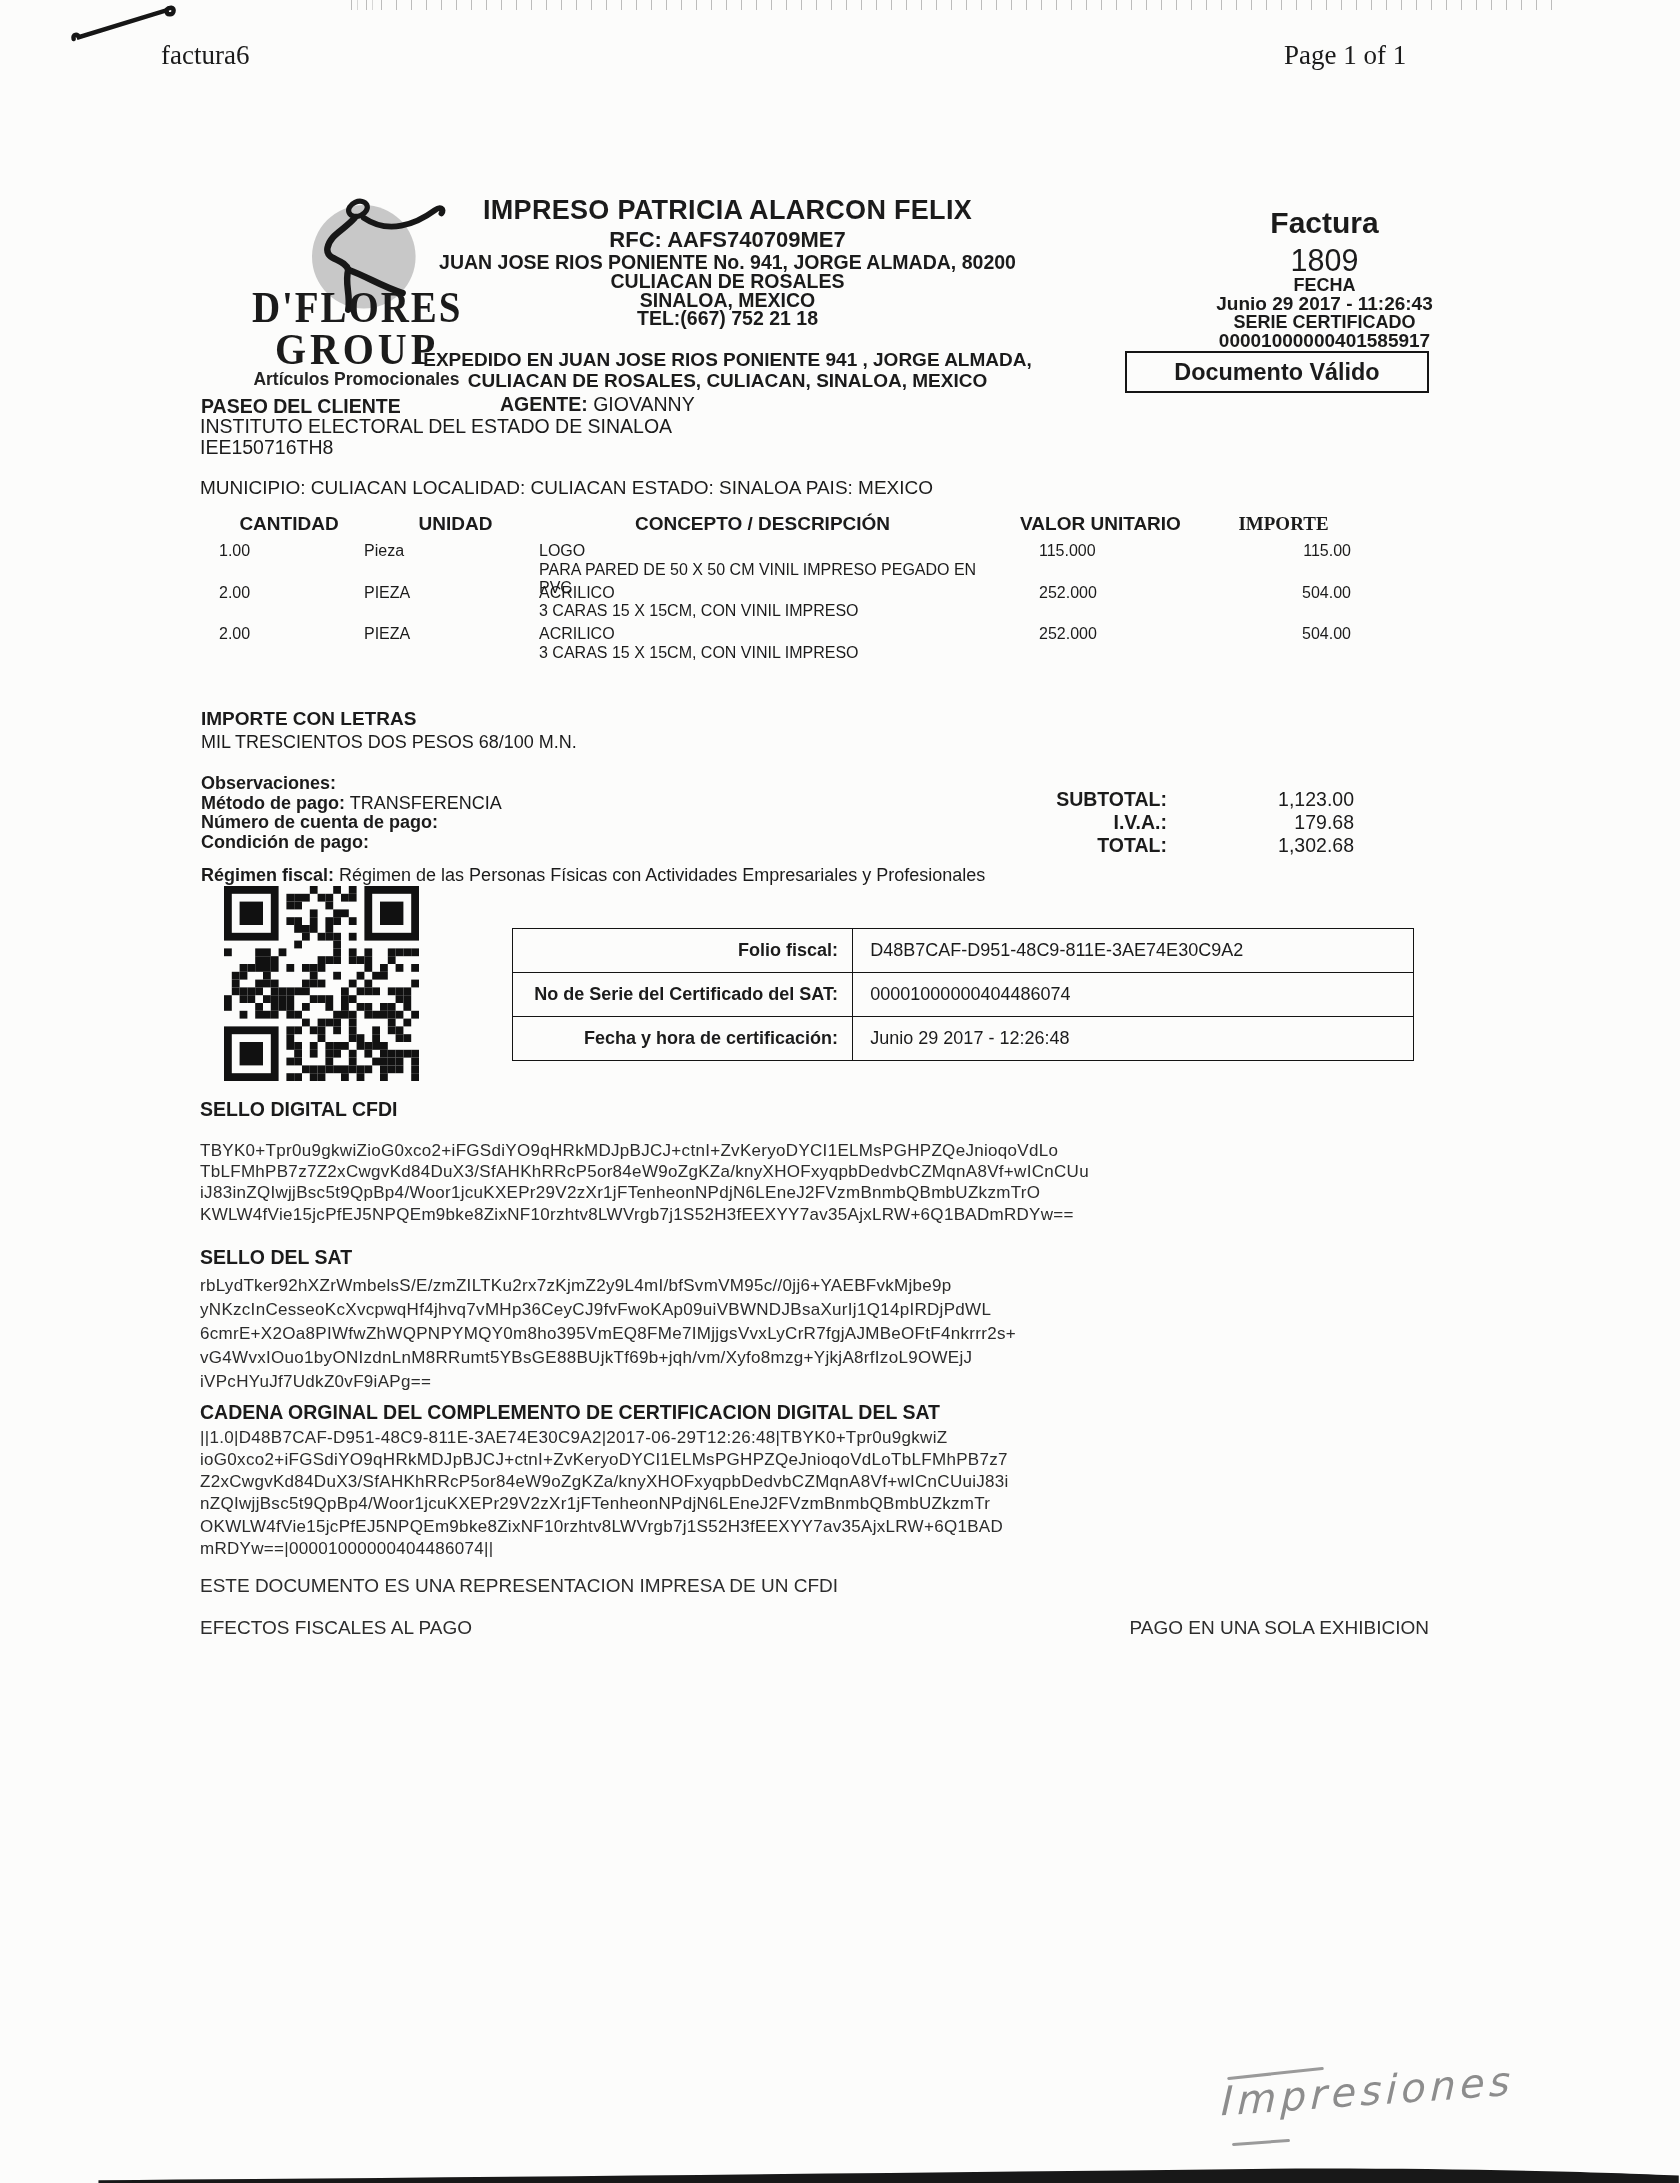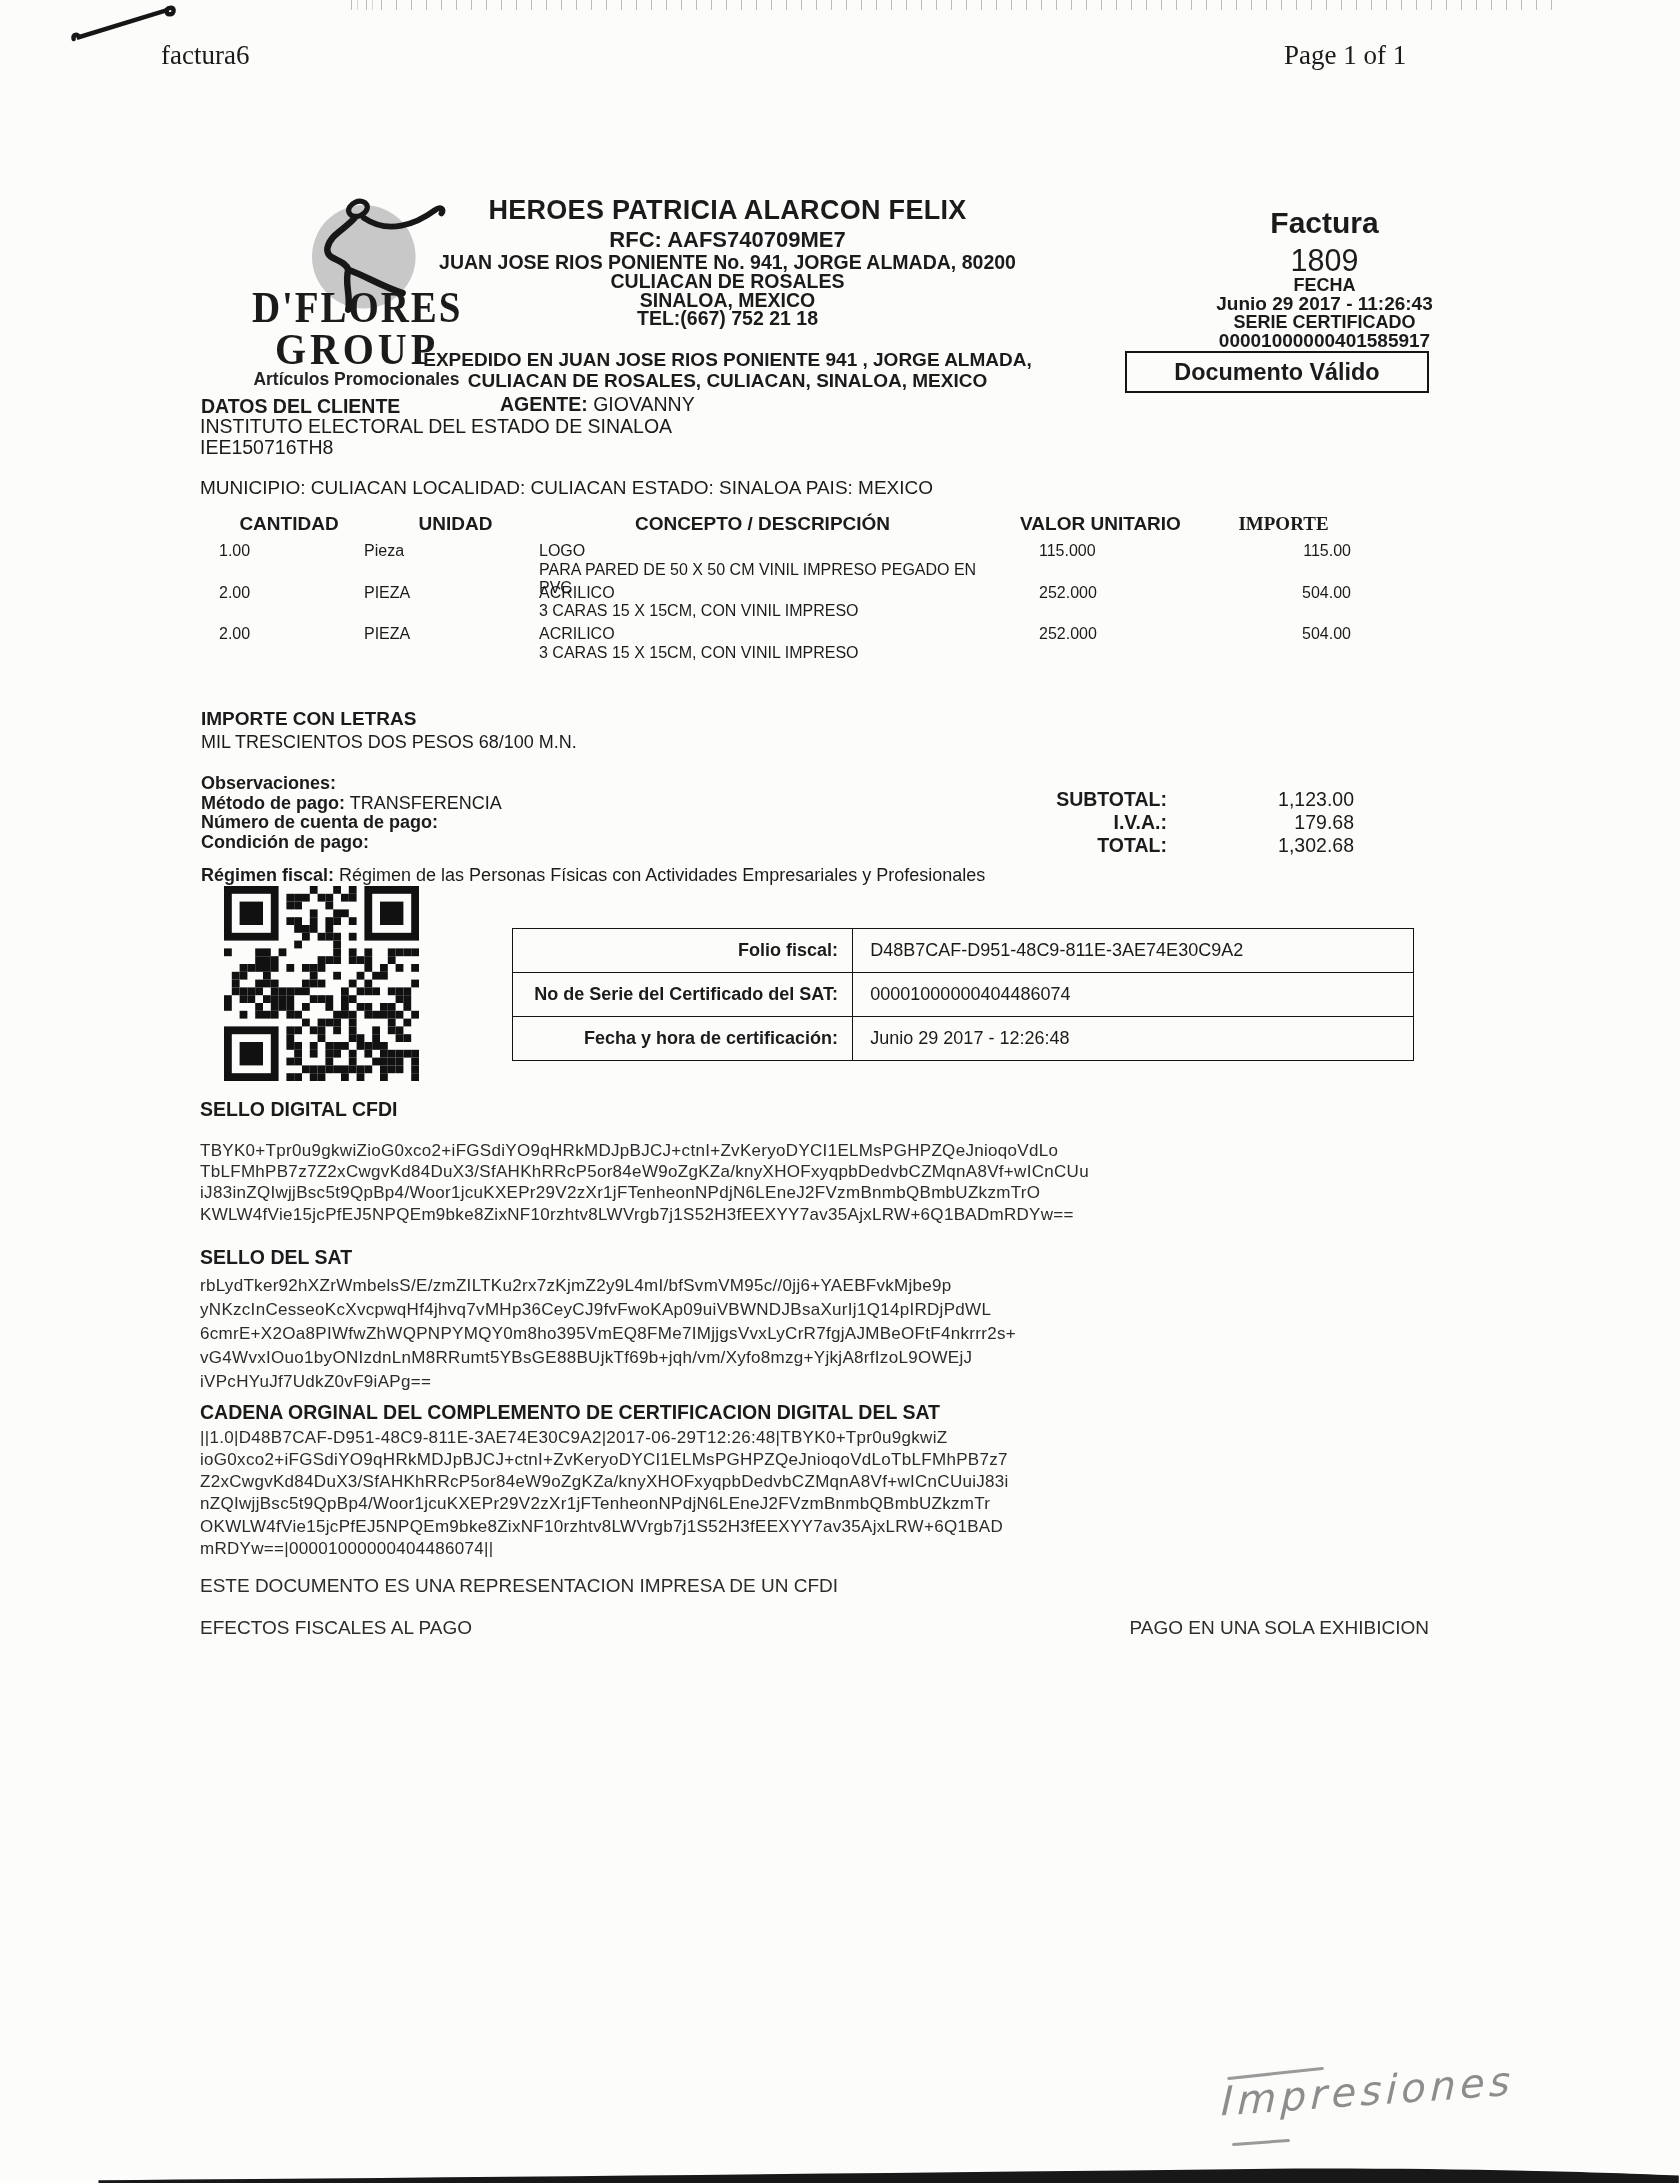--- a/index.html
+++ b/index.html
@@ -137,38 +137,38 @@
     <ellipse cx="143" cy="26" rx="15" ry="11" fill="none" stroke="#171717" stroke-width="8" transform="rotate(-24 143 26)"></ellipse>
     <path d="M152,40 C190,66 232,50 262,28 C270,22 277,26 272,33" fill="none" stroke="#171717" stroke-width="9" stroke-linecap="round"></path>
     <path d="M138,40 C120,60 100,66 96,86 C92,106 122,102 128,120" fill="none" stroke="#171717" stroke-width="10" stroke-linecap="round"></path>
     <path d="M128,120 C122,142 132,158 128,182" fill="none" stroke="#171717" stroke-width="10" stroke-linecap="round"></path>
     <path d="M128,120 C156,130 180,146 212,156" fill="none" stroke="#171717" stroke-width="10" stroke-linecap="round"></path>
   </svg>
   <div class="abs ctr logo-title">D'FLORES</div>
   <div class="abs ctr logo-sub">GROUP</div>
   <div class="abs ctr logo-tag">Artículos Promocionales</div>
 
-  <div class="abs ctr b em-name">HEROES PATRICIA ALARCON FELIX</div>
+  <div class="abs ctr b em-name">IMPRESO PATRICIA ALARCON FELIX</div>
   <div class="abs ctr b em-rfc">RFC: AAFS740709ME7</div>
   <div class="abs ctr b em-a1">JUAN JOSE RIOS PONIENTE No. 941, JORGE ALMADA, 80200</div>
   <div class="abs ctr b em-a2">CULIACAN DE ROSALES</div>
   <div class="abs ctr b em-a3">SINALOA, MEXICO</div>
   <div class="abs ctr b em-tel">TEL:(667) 752 21 18</div>
   <div class="abs ctr b em-ex1">EXPEDIDO EN JUAN JOSE RIOS PONIENTE 941 , JORGE ALMADA,</div>
   <div class="abs ctr b em-ex2">CULIACAN DE ROSALES, CULIACAN, SINALOA, MEXICO</div>
 
   <div class="abs ctr b inv-title">Factura</div>
   <div class="abs ctr inv-num">1809</div>
   <div class="abs ctr b inv-fecha-l">FECHA</div>
   <div class="abs ctr b inv-fecha-v">Junio 29 2017 - 11:26:43</div>
   <div class="abs ctr b inv-serie-l">SERIE CERTIFICADO</div>
   <div class="abs ctr b inv-serie-v">00001000000401585917</div>
   <div class="abs ctr b inv-valid">Documento Válido</div>
 
-  <div class="abs b cl-sec">DATOS DEL CLIENTE</div>
+  <div class="abs b cl-sec">PASEO DEL CLIENTE</div>
   <div class="abs cl-agente">
     <span class="b">AGENTE:</span>
     <span>GIOVANNY</span>
   </div>
   <div class="abs cl-l1">INSTITUTO ELECTORAL DEL ESTADO DE SINALOA</div>
   <div class="abs cl-l2">IEE150716TH8</div>
   <div class="abs cl-l4">MUNICIPIO: CULIACAN LOCALIDAD: CULIACAN ESTADO: SINALOA PAIS: MEXICO</div>
 
   <div class="abs ctr th th-cant">CANTIDAD</div>
   <div class="abs ctr th th-unid">UNIDAD</div>

